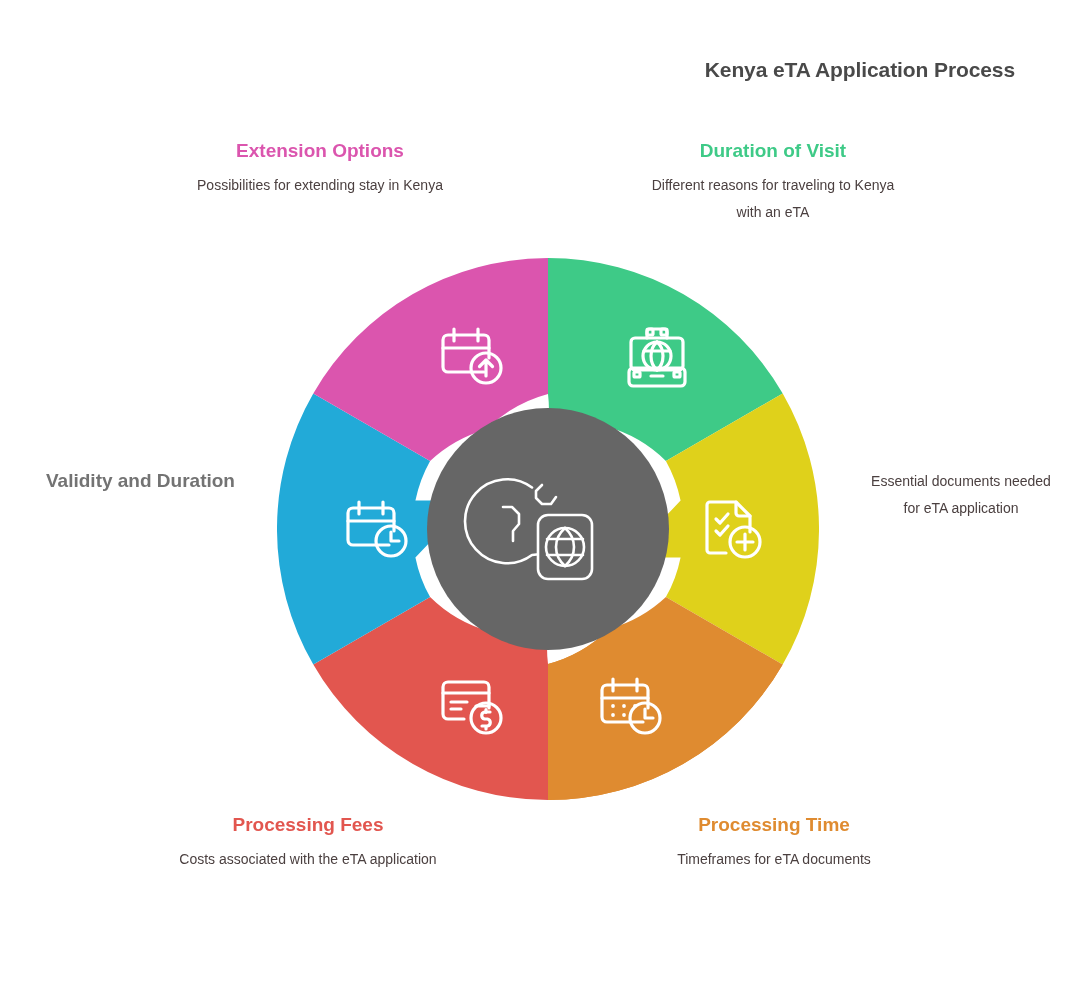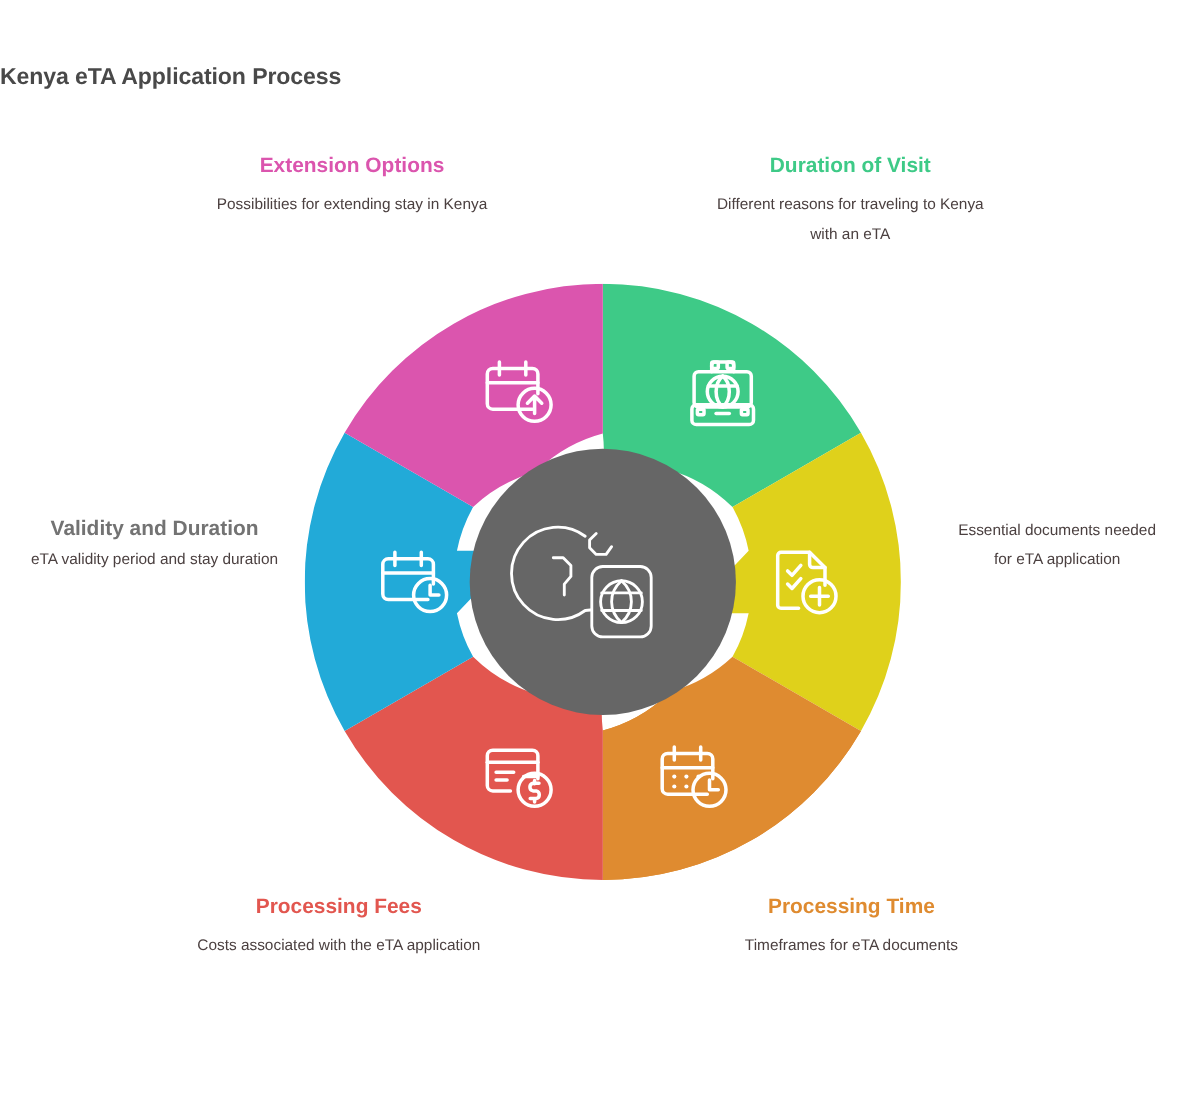--- a/index.html
+++ b/index.html
@@ -13,21 +13,21 @@
     font-family: "Liberation Sans", "DejaVu Sans", sans-serif;
     position: relative;
     overflow: hidden;
     color: #4a4a4a;
   }
   #page-title {
     position: absolute;
     top: 58px;
     left: 0;
     width: 1015px;
-    text-align: left;
+    text-align: right;
     font-size: 21px;
     font-weight: bold;
     color: #494949;
     letter-spacing: -0.1px;
   }
   .wheel-wrap {
     position: absolute;
     left: 277px;
     top: 258px;
     width: 542px;
@@ -236,21 +236,20 @@
   <div class="desc">Possibilities for extending stay in Kenya</div>
 </div>
 
 <div class="label" id="label-purpose">
   <div class="heading" style="color:#3ECA87">Duration of Visit</div>
   <div class="desc">Different reasons for traveling to Kenya with an eTA</div>
 </div>
 
 <div class="label" id="label-validity">
   <div class="heading" style="color:#737373">Validity and Duration</div>
-  <div class="desc">eTA validity period and stay duration</div>
 </div>
 
 <div class="label" id="label-required">
   <div class="desc">Essential documents needed for eTA application</div>
 </div>
 
 <div class="label" id="label-fees">
   <div class="heading" style="color:#E2564F">Processing Fees</div>
   <div class="desc">Costs associated with the eTA application</div>
 </div>

